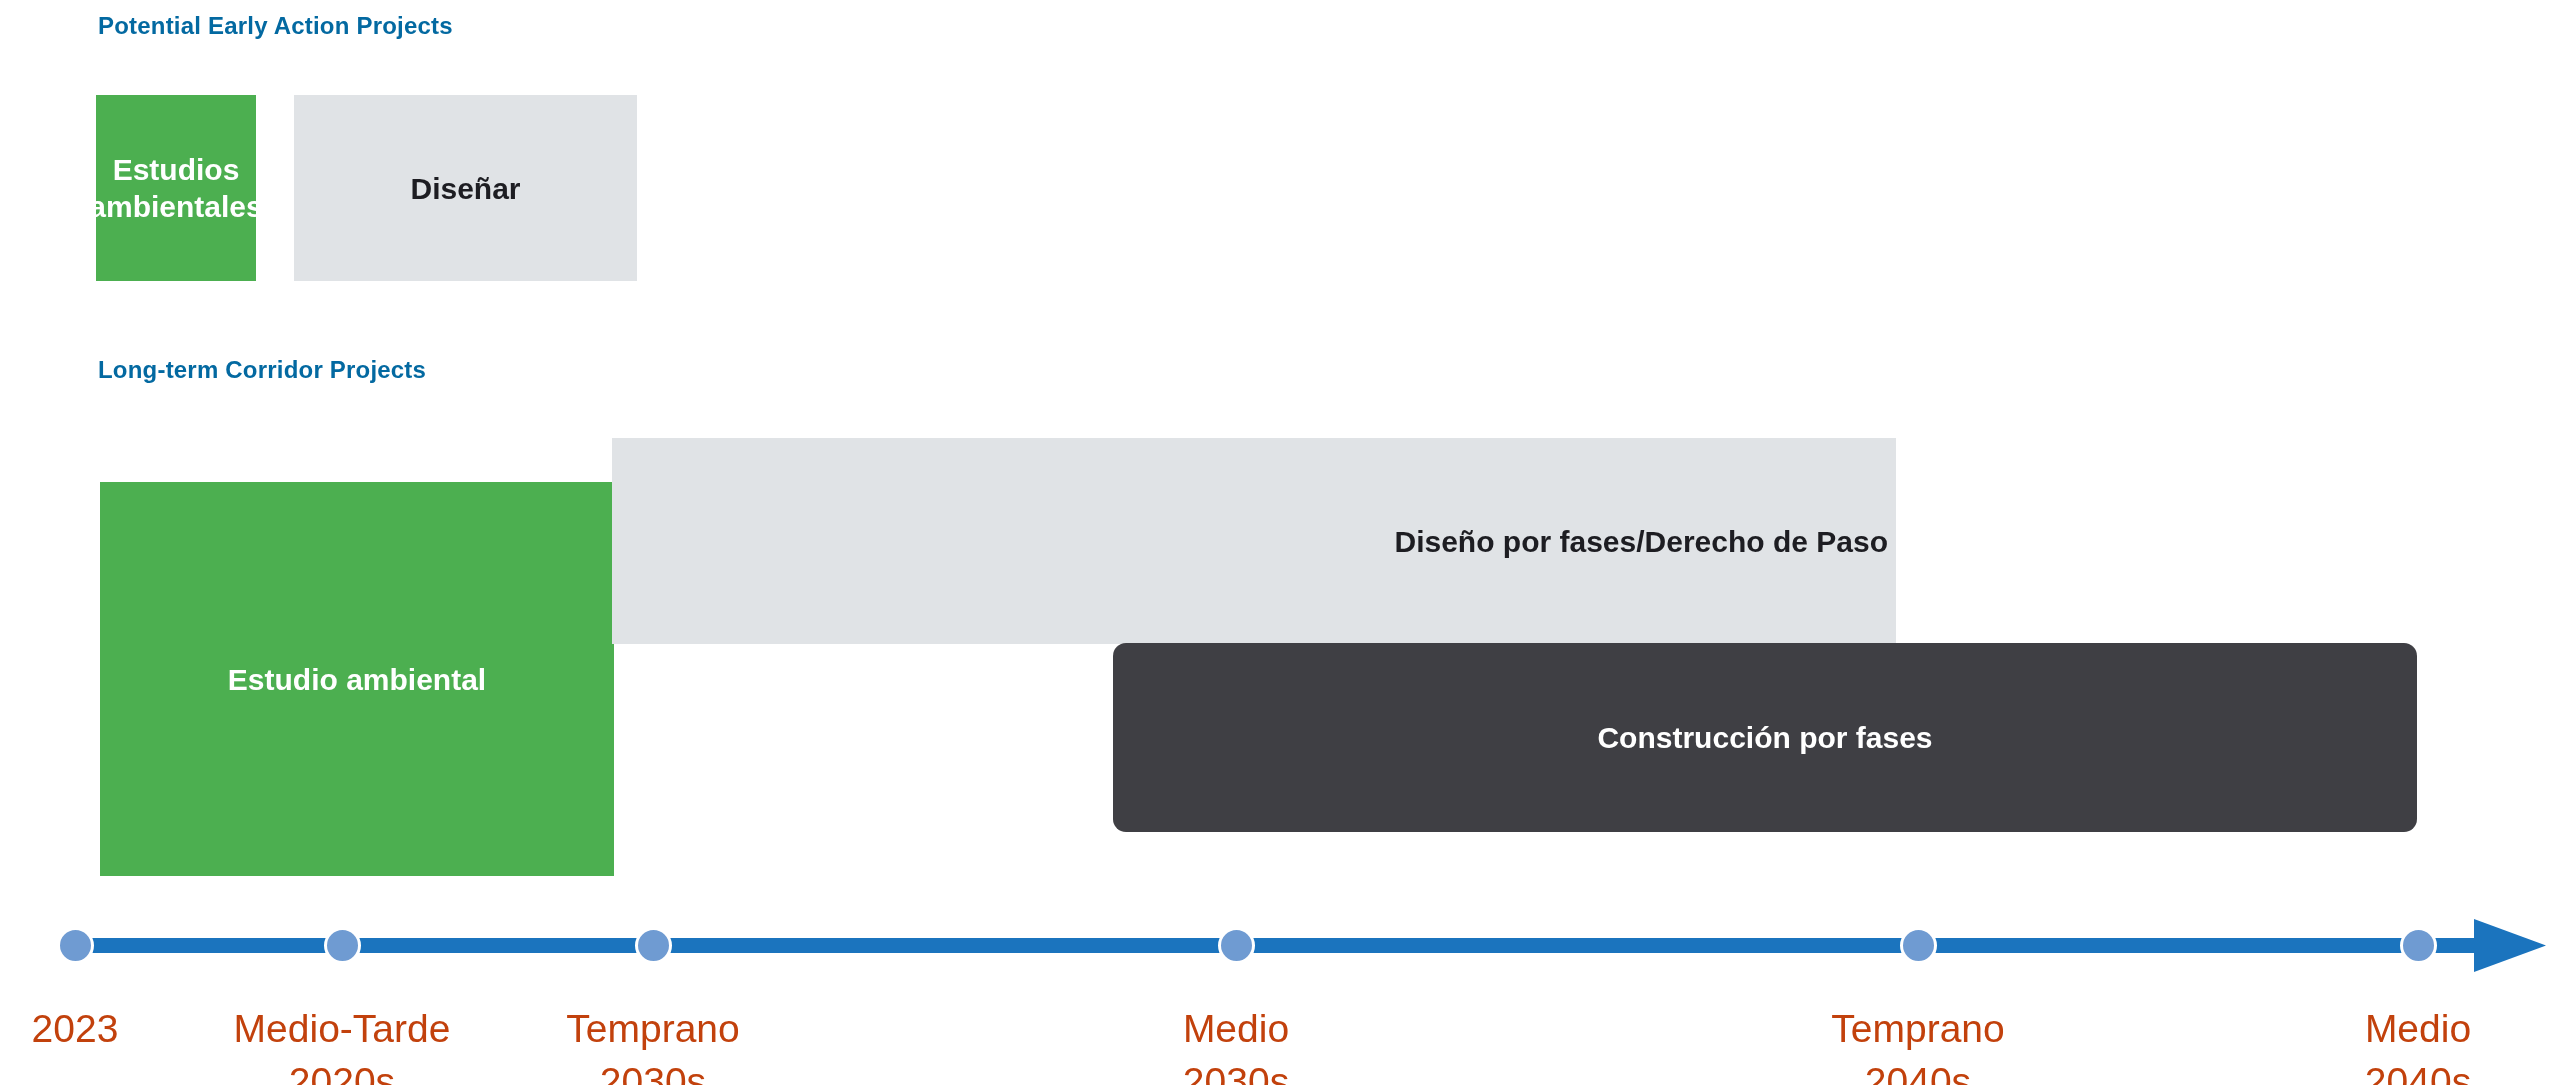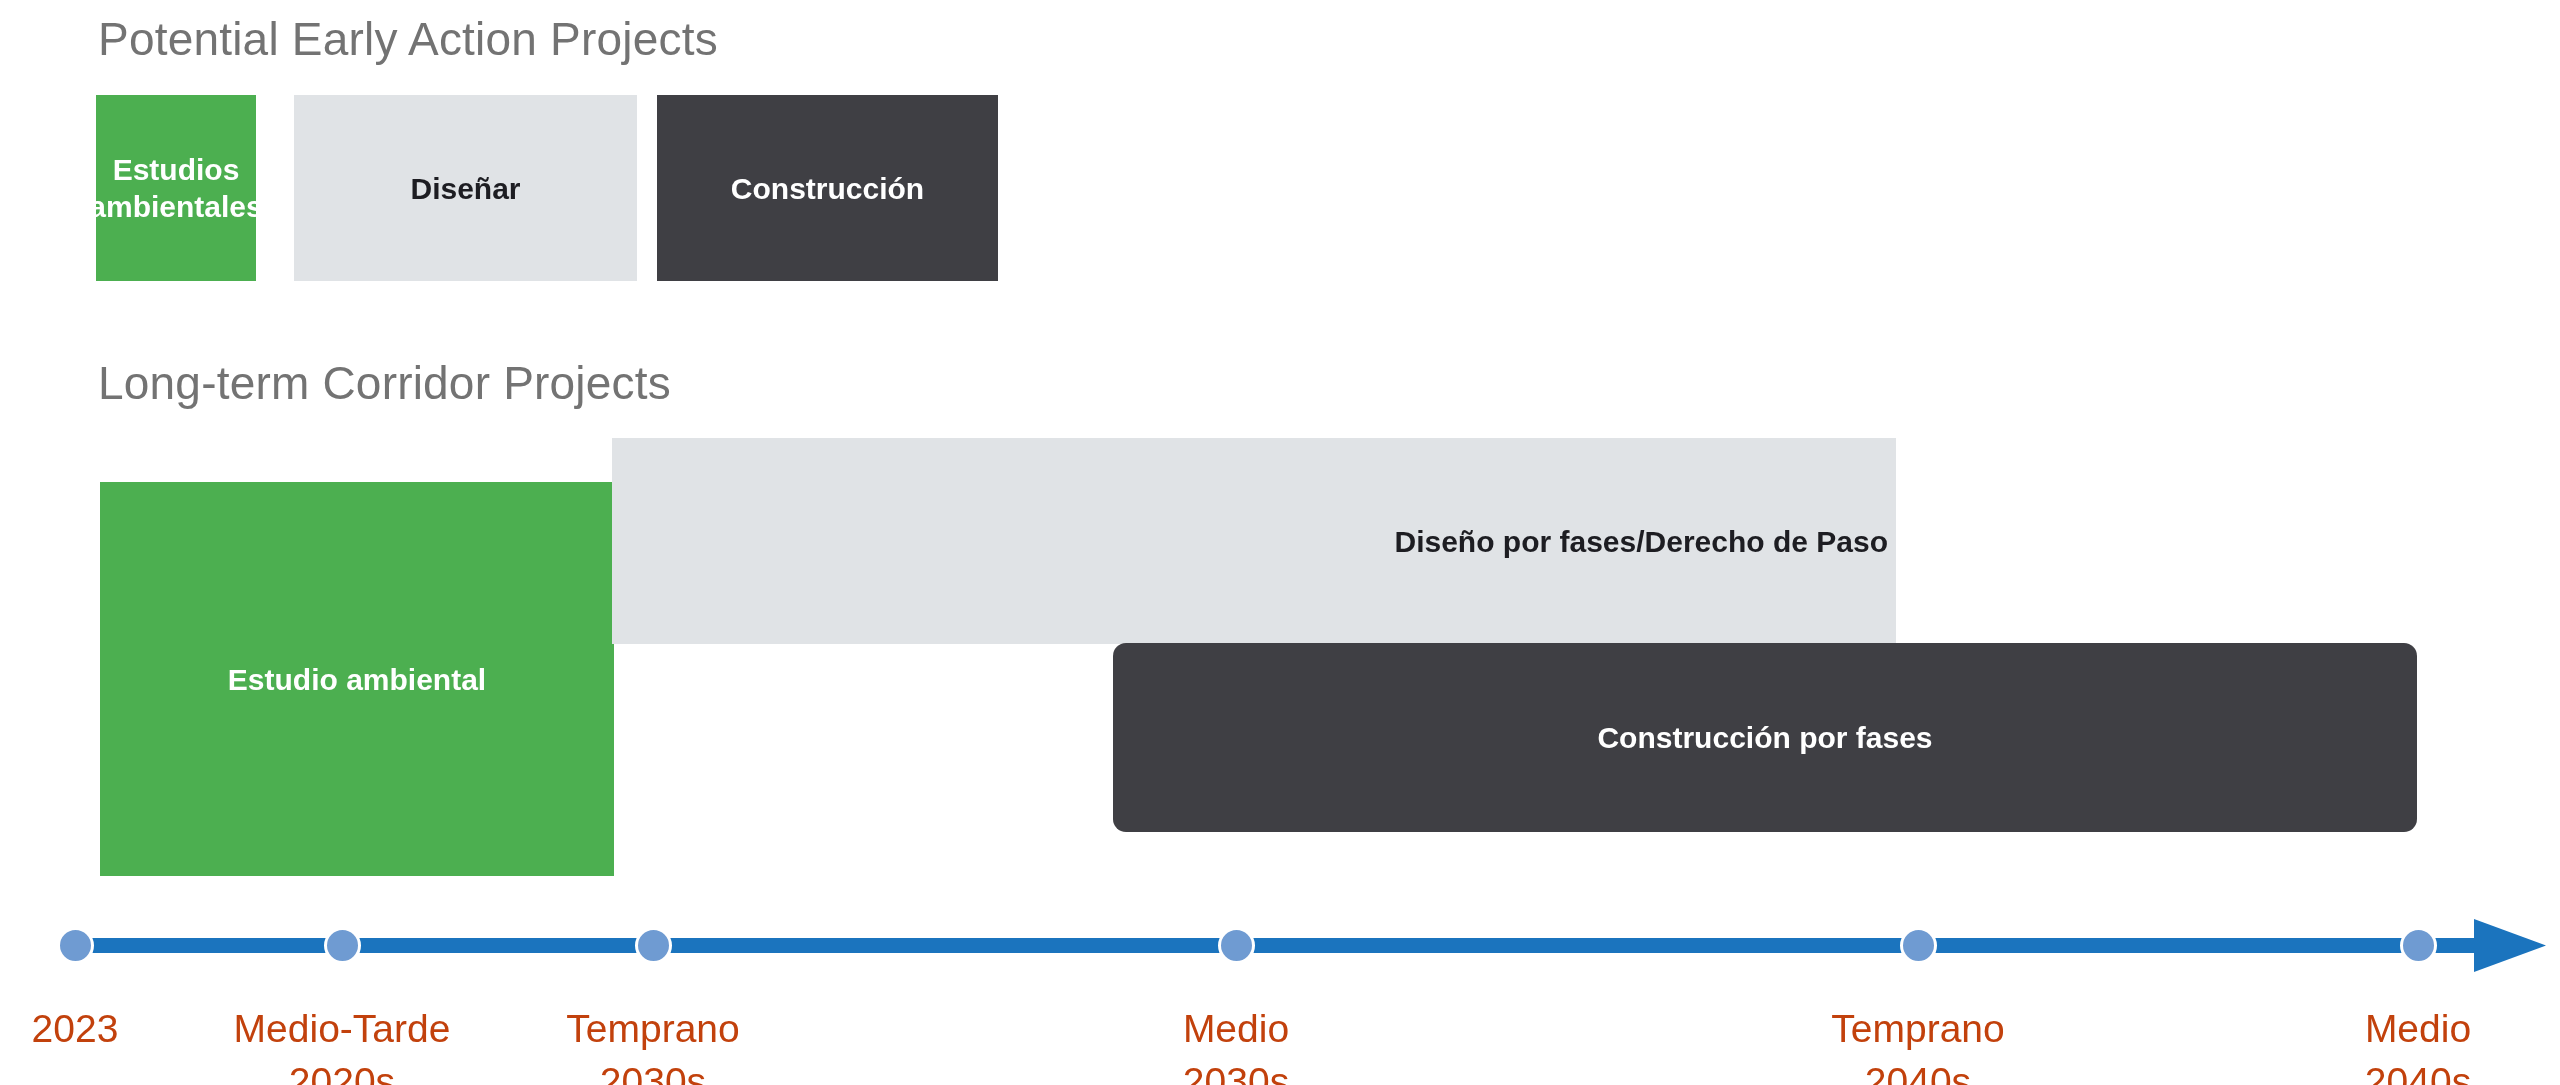--- a/index.html
+++ b/index.html
@@ -6,23 +6,23 @@
   .canvas {
     position: relative;
     width: 2560px;
     height: 1085px;
     background: #ffffff;
     font-family: "Liberation Sans", sans-serif;
     overflow: hidden;
   }
   .section-title {
     position: absolute;
-    font-size: 46px;
-    font-weight: 400;
-    color: #737373;
+    font-size: 24px;
+    font-weight: 700;
+    color: #0369a1;
     letter-spacing: 0.2px;
     white-space: nowrap;
   }
   .title-early { left: 98px; top: 12px; }
   .title-long  { left: 98px; top: 356px; }
 
   .phase-box {
     position: absolute;
     display: flex;
     align-items: center;
@@ -99,23 +99,20 @@
 <div class="canvas">
 
   <div class="section-title title-early">Potential Early Action Projects</div>
 
   <div class="phase-box box-ea-env text-white" style="background-color: rgb(76, 175, 80);">
     <span>Estudios ambientales</span>
   </div>
   <div class="phase-box box-ea-design text-dark" style="background-color: rgb(224, 227, 230);">
     <span>Diseñar</span>
   </div>
-  <div class="phase-box box-ea-constr text-white" style="background-color: rgb(63, 63, 68);">
-    <span>Construcción</span>
-  </div>
 
   <div class="section-title title-long">Long-term Corridor Projects</div>
 
   <div class="phase-box box-lt-env text-white" style="background-color: rgb(76, 175, 80);">
     <span>Estudio ambiental</span>
   </div>
   <div class="phase-box box-lt-design text-dark" style="background-color: rgb(224, 227, 230);">
     <span>Diseño por fases/Derecho de Paso</span>
   </div>
   <div class="phase-box box-lt-constr text-white" style="background-color: rgb(63, 63, 68);">

